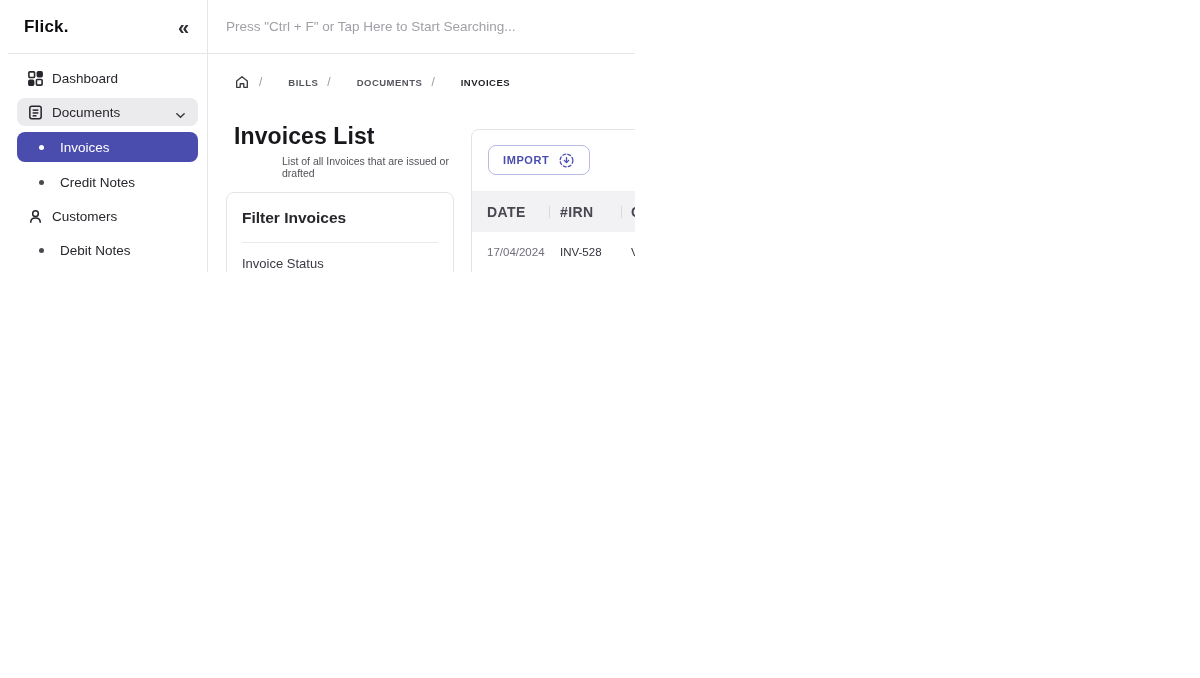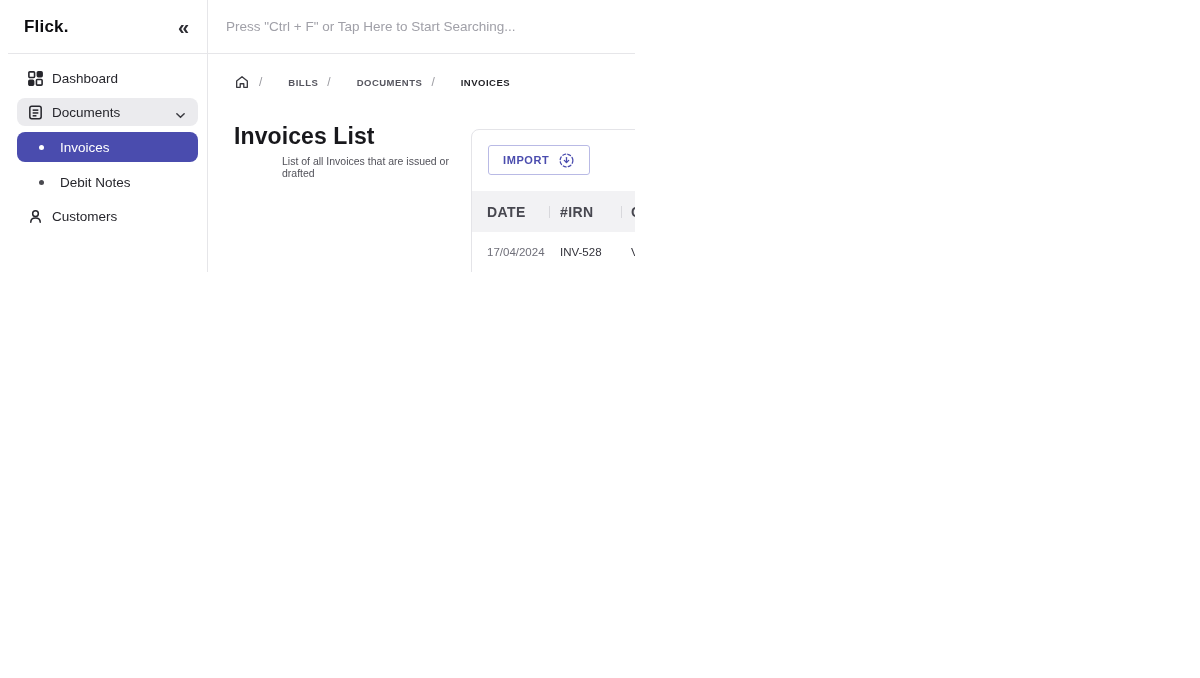--- a/index.html
+++ b/index.html
@@ -42,21 +42,21 @@
 
   .filter-card { margin-top:13px; border:1px solid #e4e4e8; border-radius:8px; padding:16px 15px; height:140px; background:#fff; }
   .filter-title { font-size:15.5px; font-weight:600; color:#26262c; }
   .filter-div { border-top:1px solid #e9e9ec; margin-top:15px; }
   .filter-status { margin-top:13px; font-size:13px; color:#3a3a42; }
   .opt-row { margin-top:14px; display:flex; align-items:center; gap:11px; }
   .cbx { width:17px; height:17px; border-radius:4px; background:#4a4cae; display:flex; align-items:center; justify-content:center; cursor:pointer; }
   .opt-lbl { font-size:13.5px; color:#26262c; }
 
   .table-card { margin-top:12px; width:400px; height:300px; border:1px solid #e4e4e8; border-radius:8px; background:#fff; overflow:hidden; }
-  .import-btn { margin:15px 0 0 16px; height:30px; display:inline-flex; align-items:center; gap:9px; padding:0 14px; border:1px solid #b9bae5; border-radius:3px; background:#fff; color:#4a4cae; font-size:11px; font-weight:700; letter-spacing:0.6px; cursor:pointer; font-family:"Liberation Sans", sans-serif; }
+  .import-btn { margin:15px 0 0 16px; height:30px; display:inline-flex; align-items:center; gap:9px; padding:0 14px; border:1px solid #b9bae5; border-radius:8px; background:#fff; color:#4a4cae; font-size:11px; font-weight:700; letter-spacing:0.6px; cursor:pointer; font-family:"Liberation Sans", sans-serif; }
   .thead { margin-top:16px; height:41px; background:#f2f2f4; display:flex; align-items:center; }
   .th { font-size:14px; font-weight:700; letter-spacing:0.4px; color:#47474f; }
   .th.c1 { width:77px; padding-left:15px; }
   .th.c2 { width:71px; padding-left:10px; }
   .th.c3 { padding-left:9px; }
   .vsep { width:1px; height:12px; background:#d8d8dc; flex:0 0 1px; }
   .trow { height:41px; display:flex; align-items:center; border-bottom:1px solid #ececf0; font-size:11.5px; }
   .td.c1 { width:78px; padding-left:15px; color:#6e6e78; }
   .td.c2 { width:72px; padding-left:10px; color:#33333b; }
   .td.c3 { padding-left:9px; color:#33333b; }
@@ -100,34 +100,38 @@
             <polyline points="2,4 6,8 10,4"></polyline>
           </svg>
         </span>
       </div>
 
       <div class="nav-row active">
         <span class="bullet"></span>
         <span class="lbl-b">Invoices</span>
       </div>
 
-
       <div class="nav-row">
         <span class="bullet"></span>
-        <span class="lbl-b">Debit Notes</span>
+        <span class="lbl-b">Credit Notes</span>
       </div>
 
       <div class="nav-row">
         <span class="ic">
           <svg width="17" height="17" viewBox="0 0 18 18" fill="none" stroke="#26262c" stroke-width="1.6" stroke-linecap="round">
             <circle cx="9" cy="6" r="3"></circle>
             <path d="M4 15 c0-3 2.2-4.5 5-4.5 s5 1.5 5 4.5"></path>
           </svg>
         </span>
         <span class="lbl">Customers</span>
+      </div>
+
+      <div class="nav-row">
+        <span class="bullet"></span>
+        <span class="lbl-b">Debit Notes</span>
       </div>
     </nav>
   </div>
 
   <div class="right-col">
     <div class="search-row">
       <span class="search-ph">Press "Ctrl + F" or Tap Here to Start Searching...</span>
     </div>
 
     <div class="content">
@@ -143,20 +147,33 @@
         <span class="bc-item">DOCUMENTS</span>
         <span class="bc-sep">/</span>
         <span class="bc-item current">INVOICES</span>
       </div>
 
       <div class="cols">
         <div class="leftcol">
           <div class="page-title">Invoices List</div>
           <div class="page-sub">List of all Invoices that are issued or drafted</div>
 
+          <div class="filter-card">
+            <div class="filter-title">Filter Invoices</div>
+            <div class="filter-div"></div>
+            <div class="filter-status">Invoice Status</div>
+            <div class="opt-row">
+              <span class="cbx">
+                <svg width="11" height="11" viewBox="0 0 12 12" fill="none" stroke="#ffffff" stroke-width="2" stroke-linecap="round" stroke-linejoin="round">
+                  <polyline points="2,6.5 4.7,9 10,3.5"></polyline>
+                </svg>
+              </span>
+              <span class="opt-lbl">Issued</span>
+            </div>
+          </div>
         </div>
 
         <div class="rightcol">
           <div class="table-card">
             <button class="import-btn">
               <span>IMPORT</span>
               <span style="display:flex;">
                 <svg width="17" height="17" viewBox="0 0 20 20" fill="none" stroke="#4a4cae" stroke-width="1.5" stroke-linecap="round" stroke-linejoin="round">
                   <circle cx="10" cy="10" r="7.5" stroke-dasharray="3.4 2.6"></circle>
                   <line x1="10" y1="6.5" x2="10" y2="12"></line>

